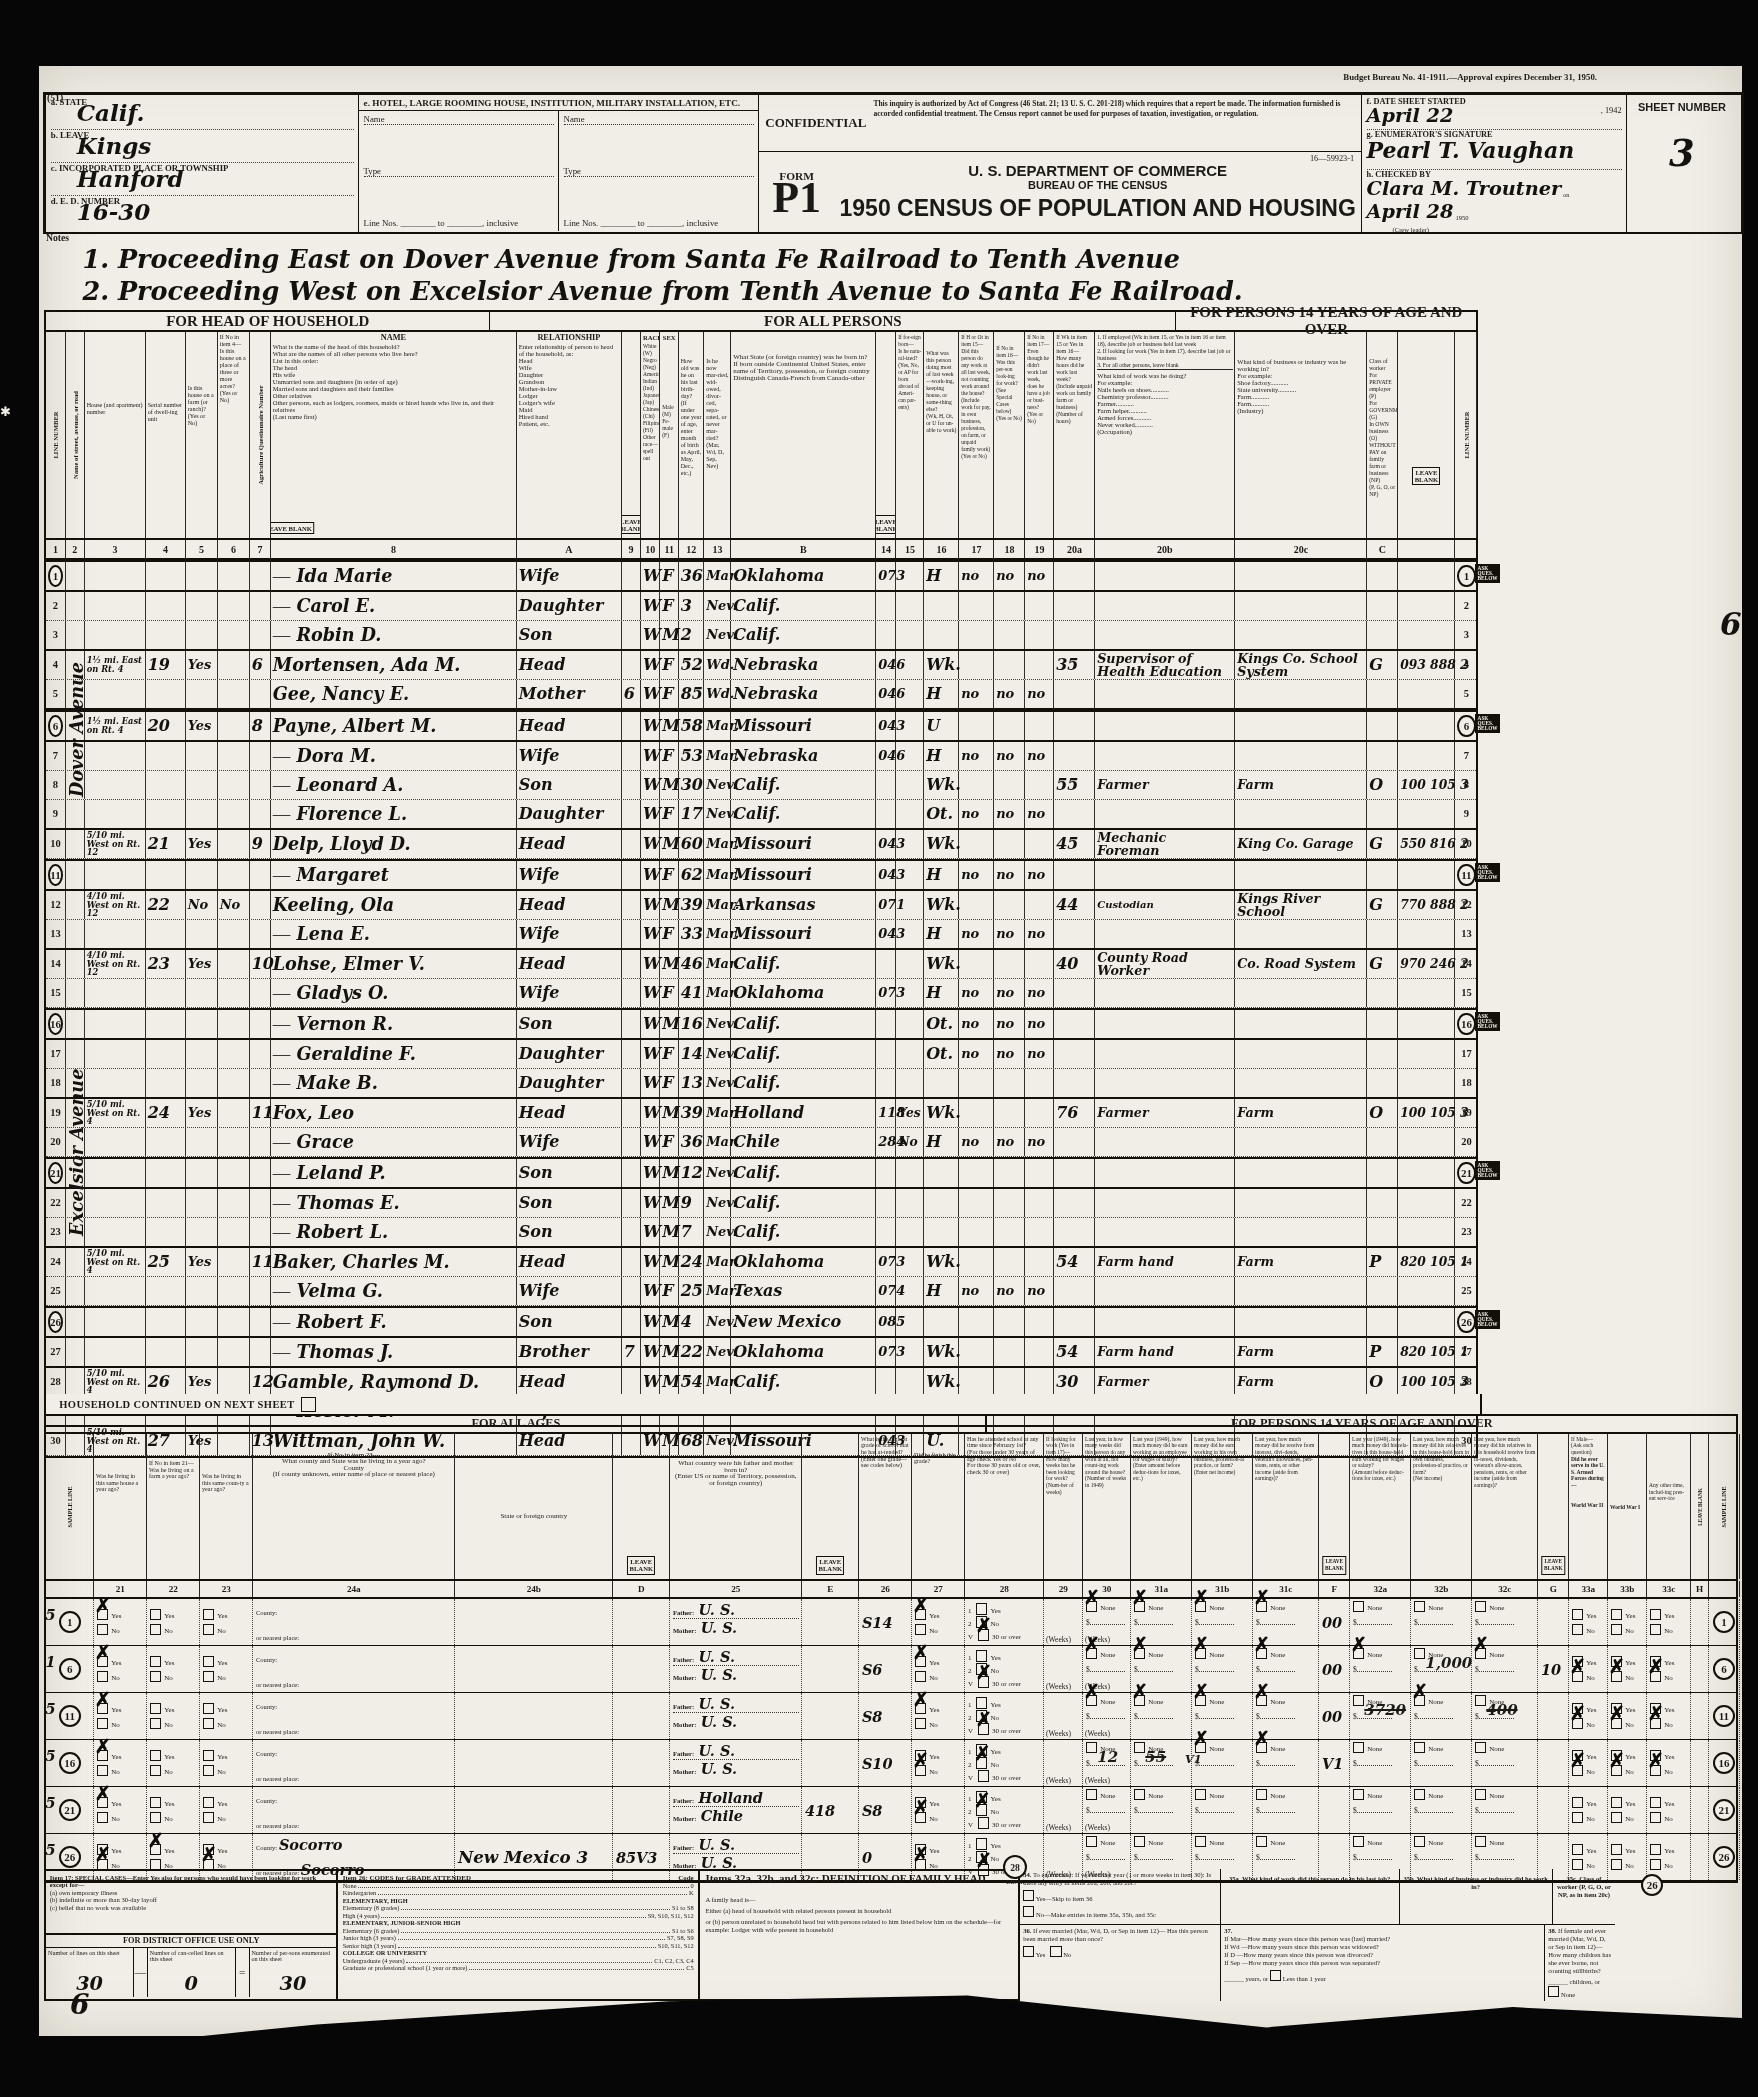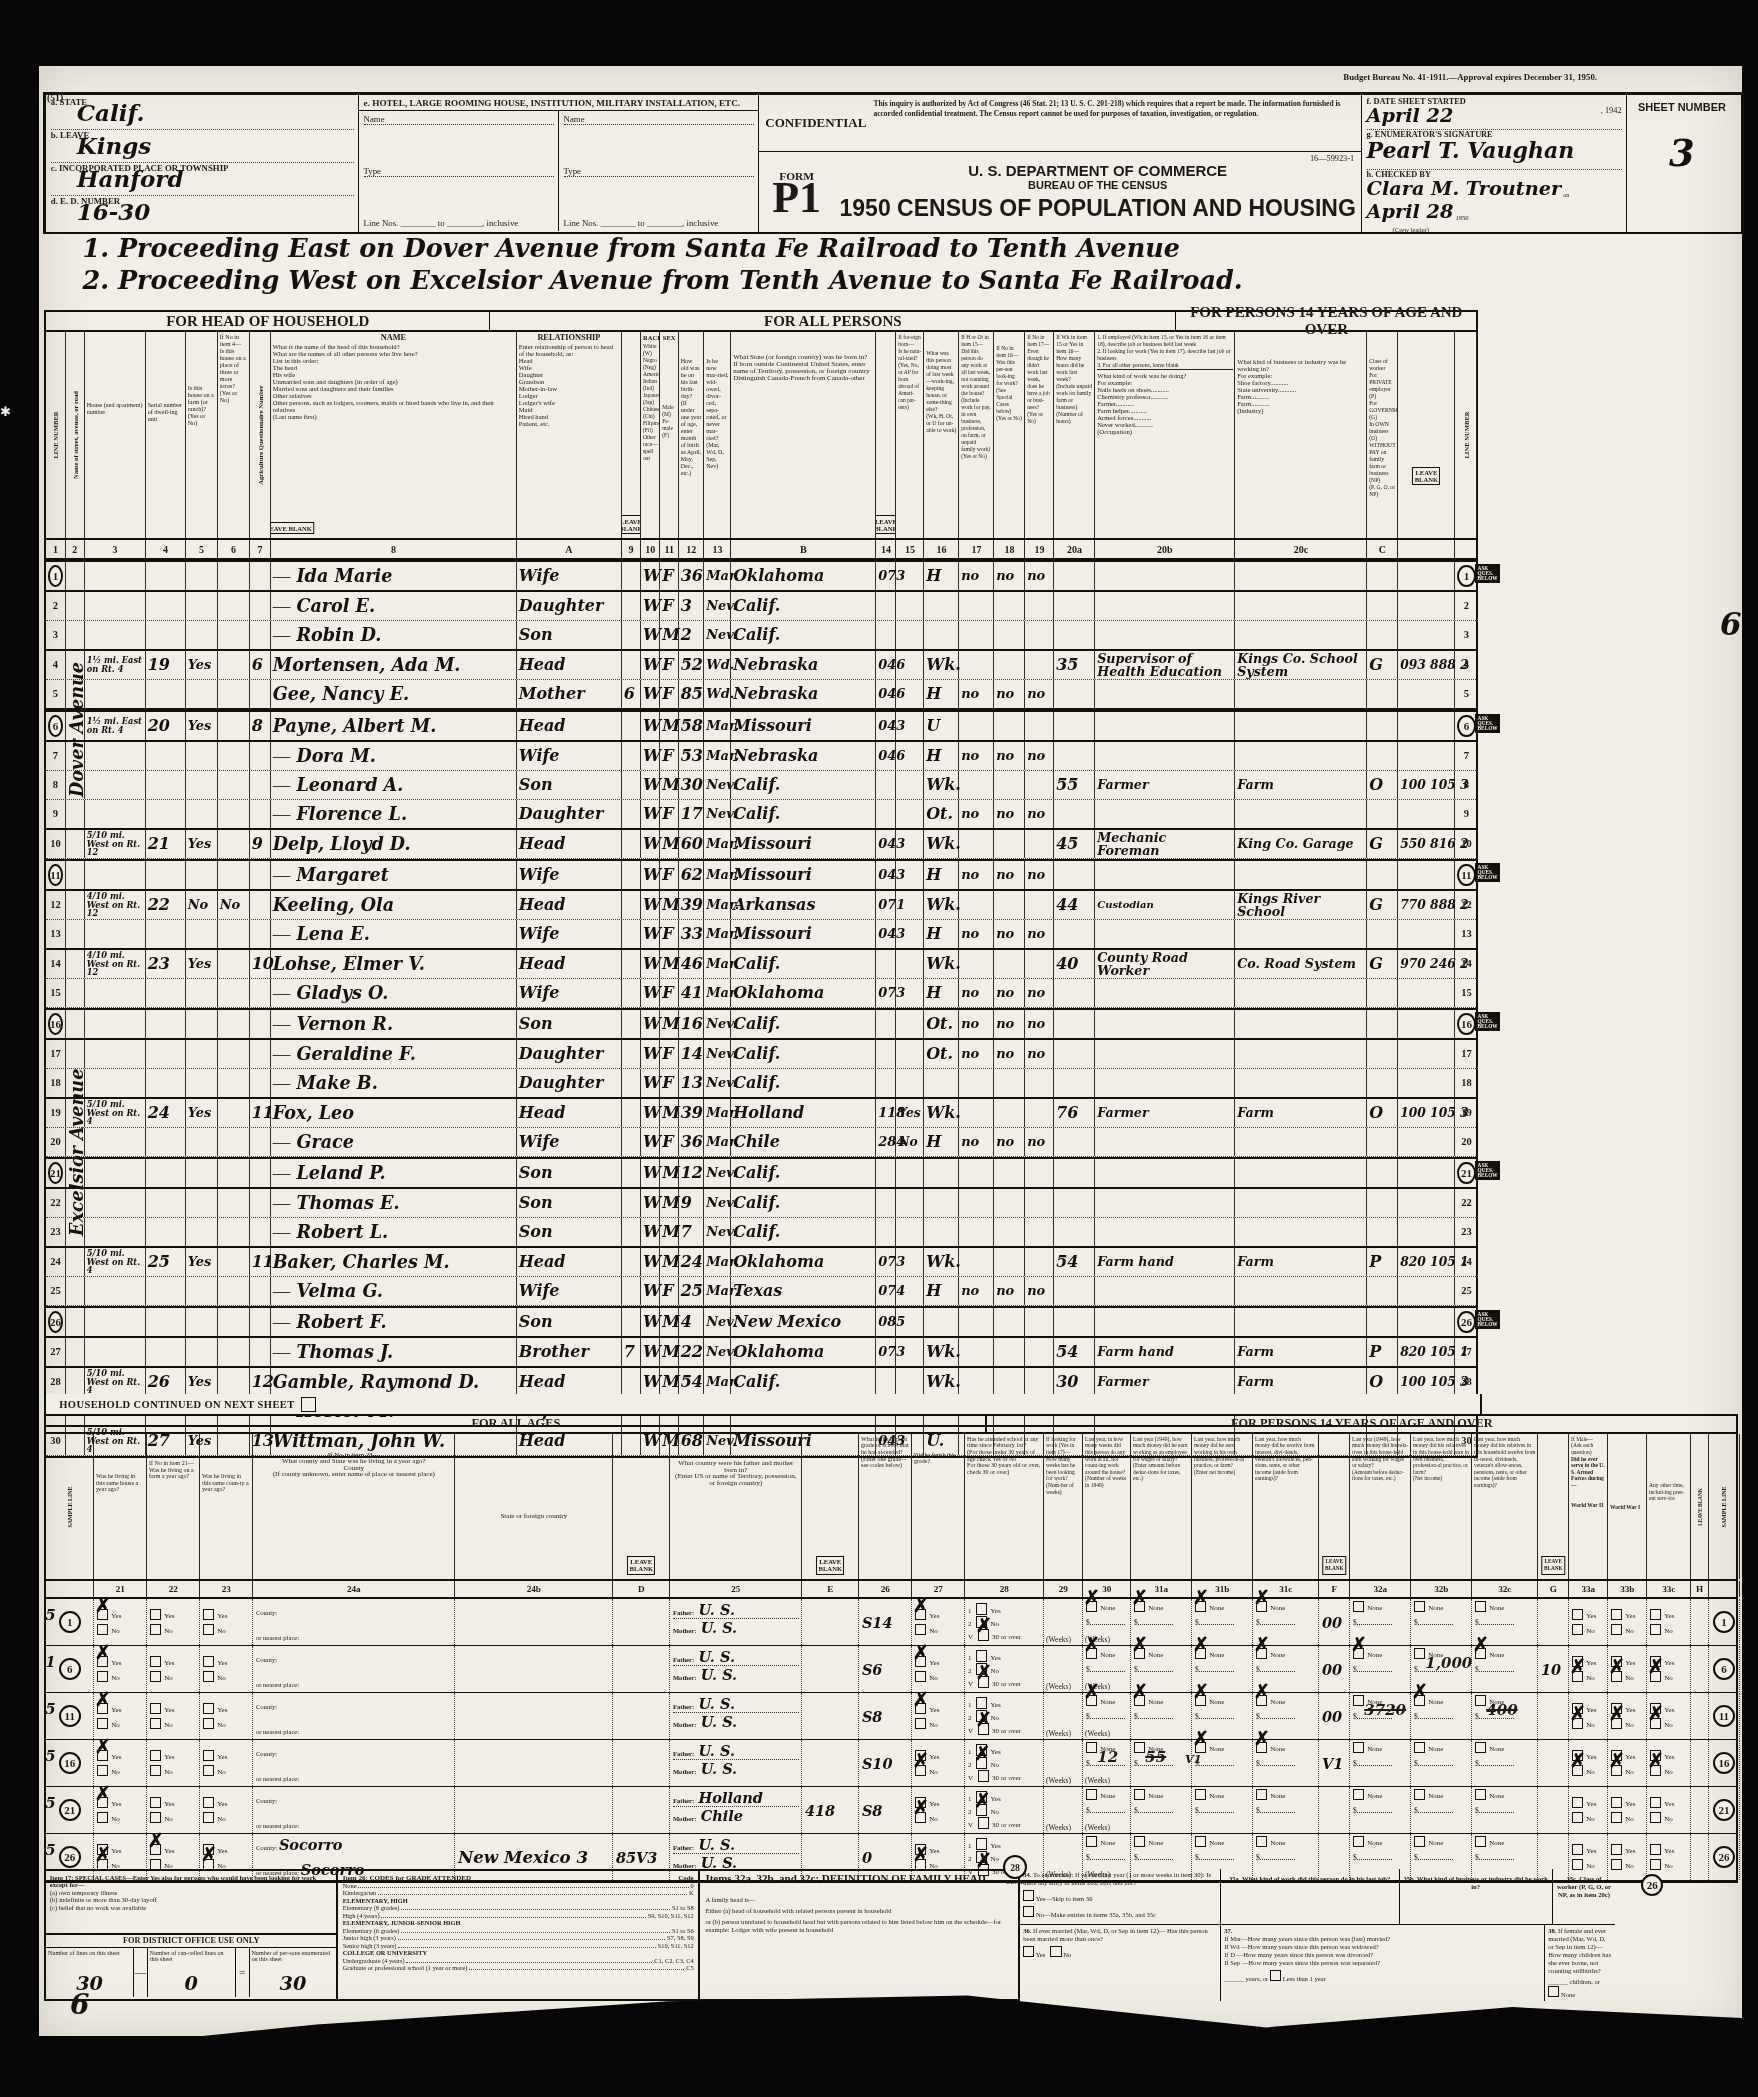--- a/index.html
+++ b/index.html
@@ -222,20 +222,21 @@
           <span style="font-weight:normal;font-size:6.6px">1950</span><br>
           <span style="font-weight:normal;font-size:6.6px;margin-left:26px">(Crew leader)</span></div>
       </div>
       <div class="hcell hsheet">
         <div class="sl pre">SHEET NUMBER</div>
         <div class="hw sn">3</div>
       </div>
     </header>
 
     <div class="sec notes">
+      <div class="nl">Notes</div>
       <div class="hw hwline">1. Proceeding East on Dover Avenue from Santa Fe Railroad to Tenth Avenue</div>
       <div class="hw hwline">2. Proceeding West on Excelsior Avenue from Tenth Avenue to Santa Fe Railroad.</div>
     </div>
 
     <section class="sec mtable">
       <div class="secbar">
         <div class="s1">FOR HEAD OF HOUSEHOLD</div>
         <div class="s2">FOR ALL PERSONS</div>
         <div class="s3">FOR PERSONS 14 YEARS OF AGE AND OVER</div>
       </div>

